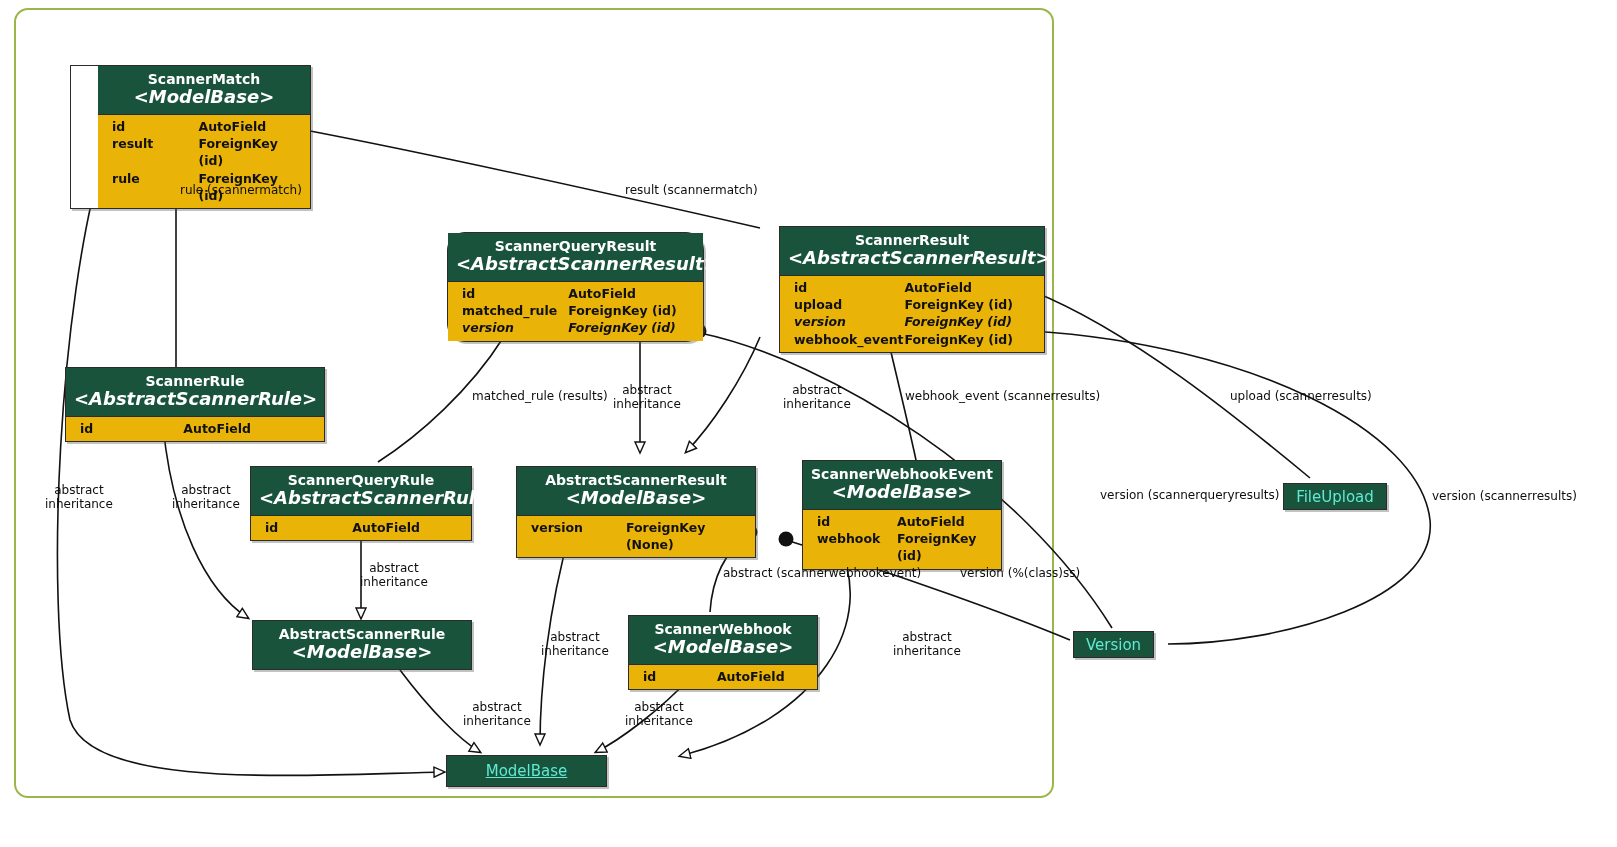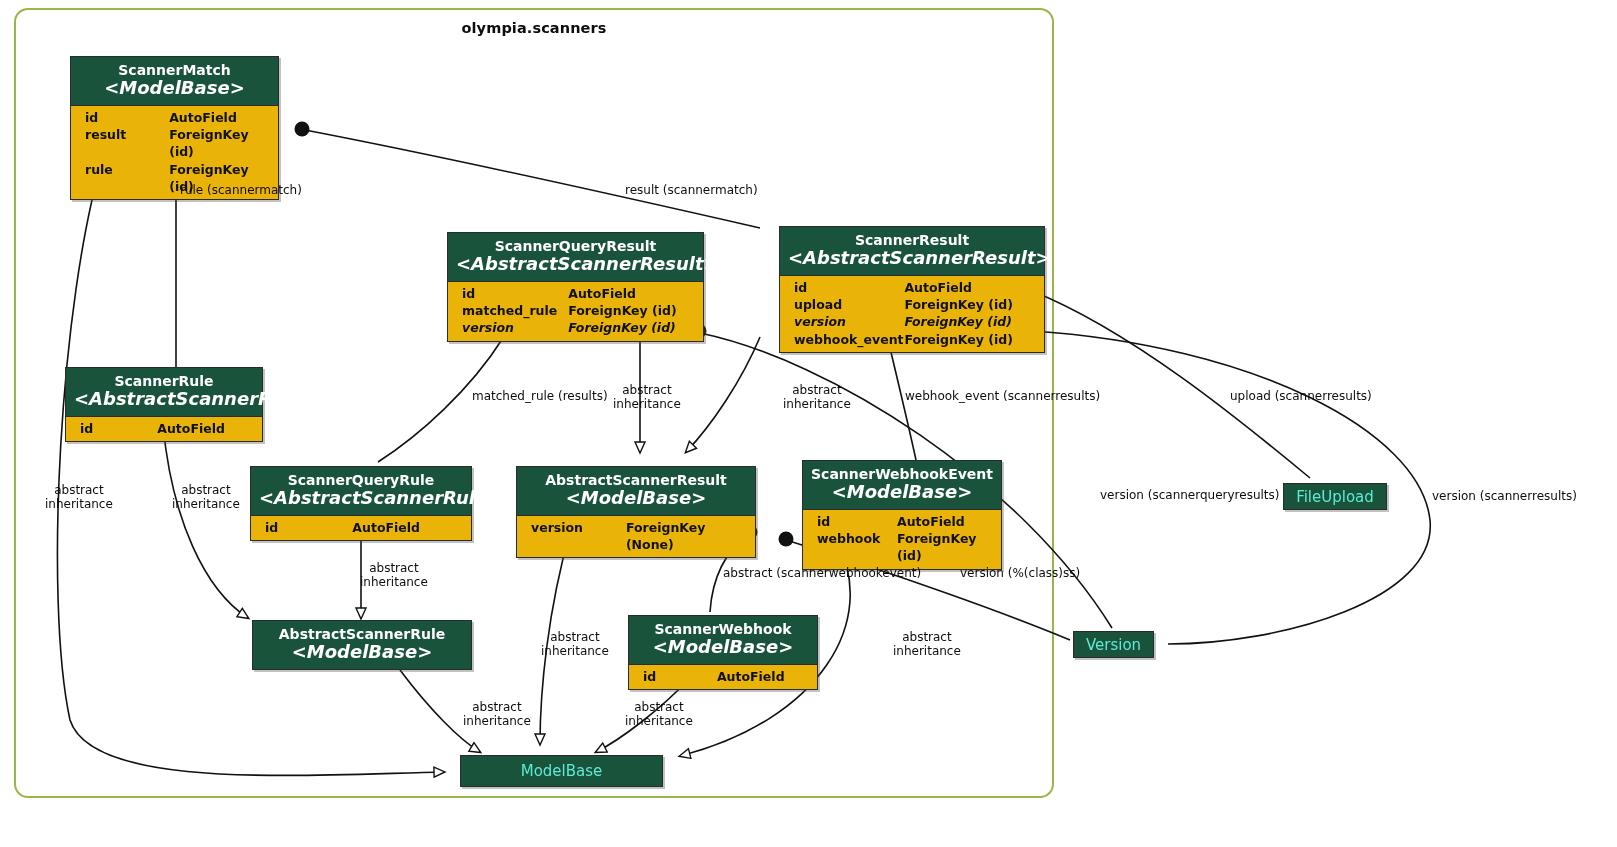--- a/index.html
+++ b/index.html
@@ -112,21 +112,20 @@
     line-height: 1.18;
     text-align: center;
   }
 </style>
 </head>
 <body>
 
 <div id="canvas">
 
   <div class="package"></div>
-  <div class="package-title">olympia.scanners</div>
 
   <svg class="edges" viewBox="0 0 1617 847">
     <defs>
       <marker id="hollowTri" markerWidth="16" markerHeight="16" refX="11" refY="6" orient="auto" markerUnits="userSpaceOnUse">
         <path d="M1,1 L12,6 L1,11 z" fill="#ffffff" stroke="#111111" stroke-width="1.4"></path>
       </marker>
     </defs>
     <g fill="none" stroke="#111111" stroke-width="1.6">
 
       <path d="M305,130 C420,152 620,196 760,228"></path>
@@ -172,42 +171,42 @@
       <circle cx="503" cy="334" r="7.5"></circle>
       <circle cx="699" cy="331" r="7.5"></circle>
       <circle cx="890" cy="345" r="7.5"></circle>
       <circle cx="1030" cy="291" r="7.5"></circle>
       <circle cx="1030" cy="331" r="7.5"></circle>
       <circle cx="750" cy="532" r="7.5"></circle>
       <circle cx="786" cy="539" r="7.5"></circle>
     </g>
   </svg>
 
-  <div class="cls" style="left:70px; top:56px; width:209px;">
+  <div class="cls" style="left:70px; top:65px; width:241px;padding-left:27px;">
     <div class="cls-head">
       <span class="cls-name">ScannerMatch</span>
       <span class="cls-base">&lt;ModelBase&gt;</span>
     </div>
     <div class="cls-body">
       <div class="row">
         <span class="fname">id</span>
         <span class="ftype">AutoField</span>
       </div>
       <div class="row">
         <span class="fname">result</span>
         <span class="ftype">ForeignKey (id)</span>
       </div>
       <div class="row">
         <span class="fname">rule</span>
         <span class="ftype">ForeignKey (id)</span>
       </div>
     </div>
   </div>
 
-  <div class="cls" style="left:447px; top:232px; width:257px;">
+  <div class="cls" style="left:447px; top:232px; width:257px;border-radius:18px;">
     <div class="cls-head">
       <span class="cls-name">ScannerQueryResult</span>
       <span class="cls-base">&lt;AbstractScannerResult&gt;</span>
     </div>
     <div class="cls-body">
       <div class="row">
         <span class="fname">id</span>
         <span class="ftype">AutoField</span>
       </div>
       <div class="row">
@@ -239,21 +238,21 @@
         <span class="fname">version</span>
         <span class="ftype">ForeignKey (id)</span>
       </div>
       <div class="row">
         <span class="fname">webhook_event</span>
         <span class="ftype">ForeignKey (id)</span>
       </div>
     </div>
   </div>
 
-  <div class="cls" style="left:65px; top:367px; width:198px;">
+  <div class="cls" style="left:65px; top:367px; width:260px;">
     <div class="cls-head">
       <span class="cls-name">ScannerRule</span>
       <span class="cls-base">&lt;AbstractScannerRule&gt;</span>
     </div>
     <div class="cls-body">
       <div class="row centered">
         <span class="fname">id</span>
         <span class="ftype">AutoField</span>
       </div>
     </div>
@@ -315,21 +314,21 @@
       <span class="cls-base">&lt;ModelBase&gt;</span>
     </div>
     <div class="cls-body">
       <div class="row centered">
         <span class="fname">id</span>
         <span class="ftype">AutoField</span>
       </div>
     </div>
   </div>
 
-  <div class="cls simple" style="left:460px; top:755px; width:203px; height:32px;">
+  <div class="cls simple" style="left:446px; top:755px; width:161px; height:32px;text-decoration:underline;">
     <span>ModelBase</span>
   </div>
   <div class="cls simple" style="left:1283px; top:483px; width:104px; height:27px;">
     <span>FileUpload</span>
   </div>
   <div class="cls simple" style="left:1073px; top:631px; width:81px; height:27px;">
     <span>Version</span>
   </div>
 
   <div class="elabel" style="left:180px; top:183px;">rule (scannermatch)</div>

